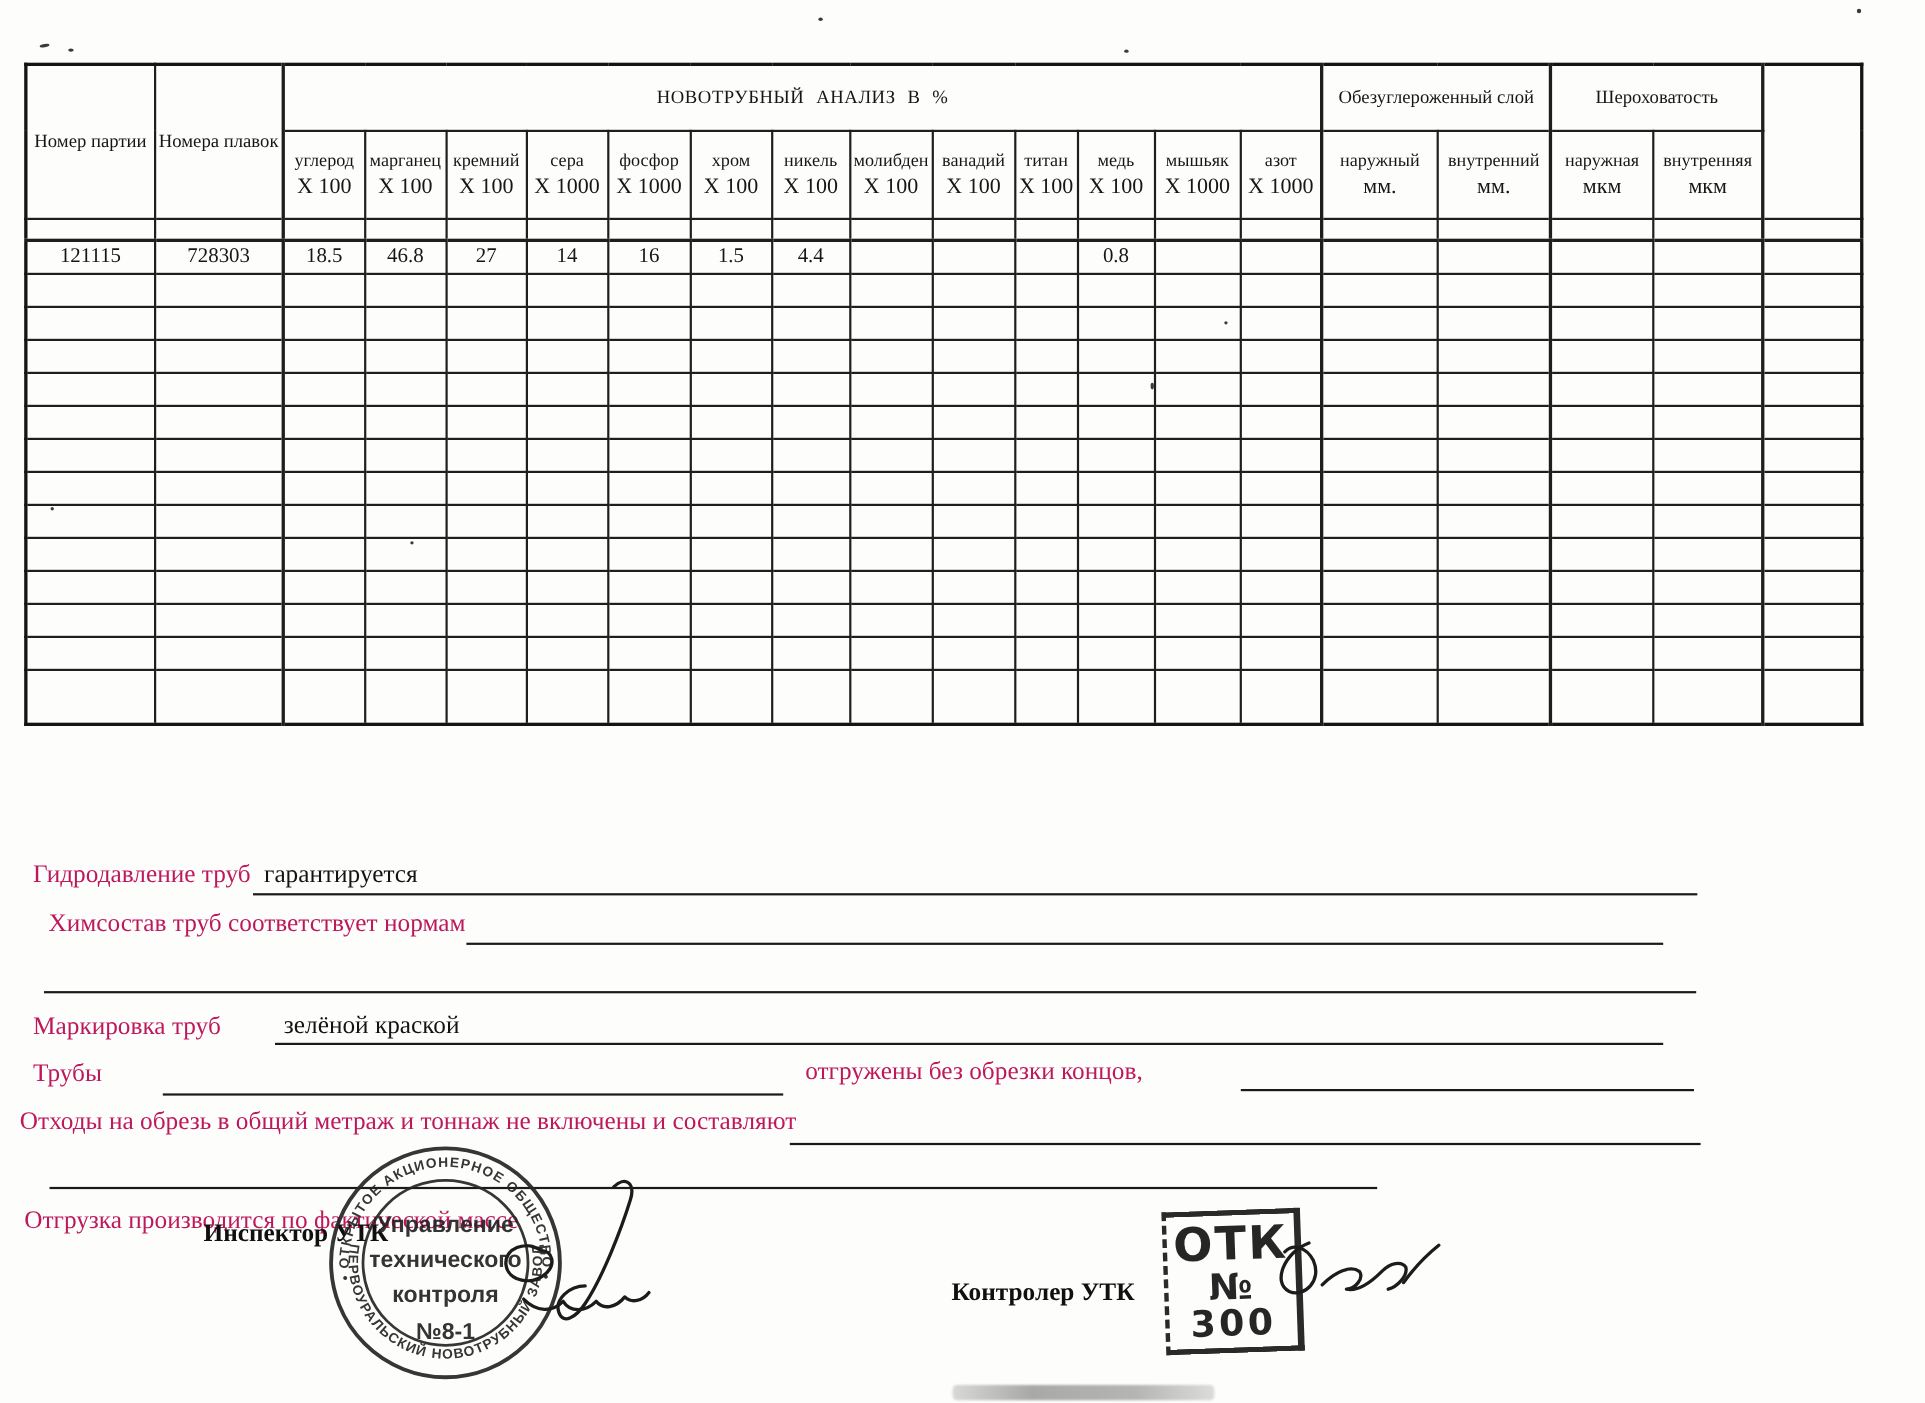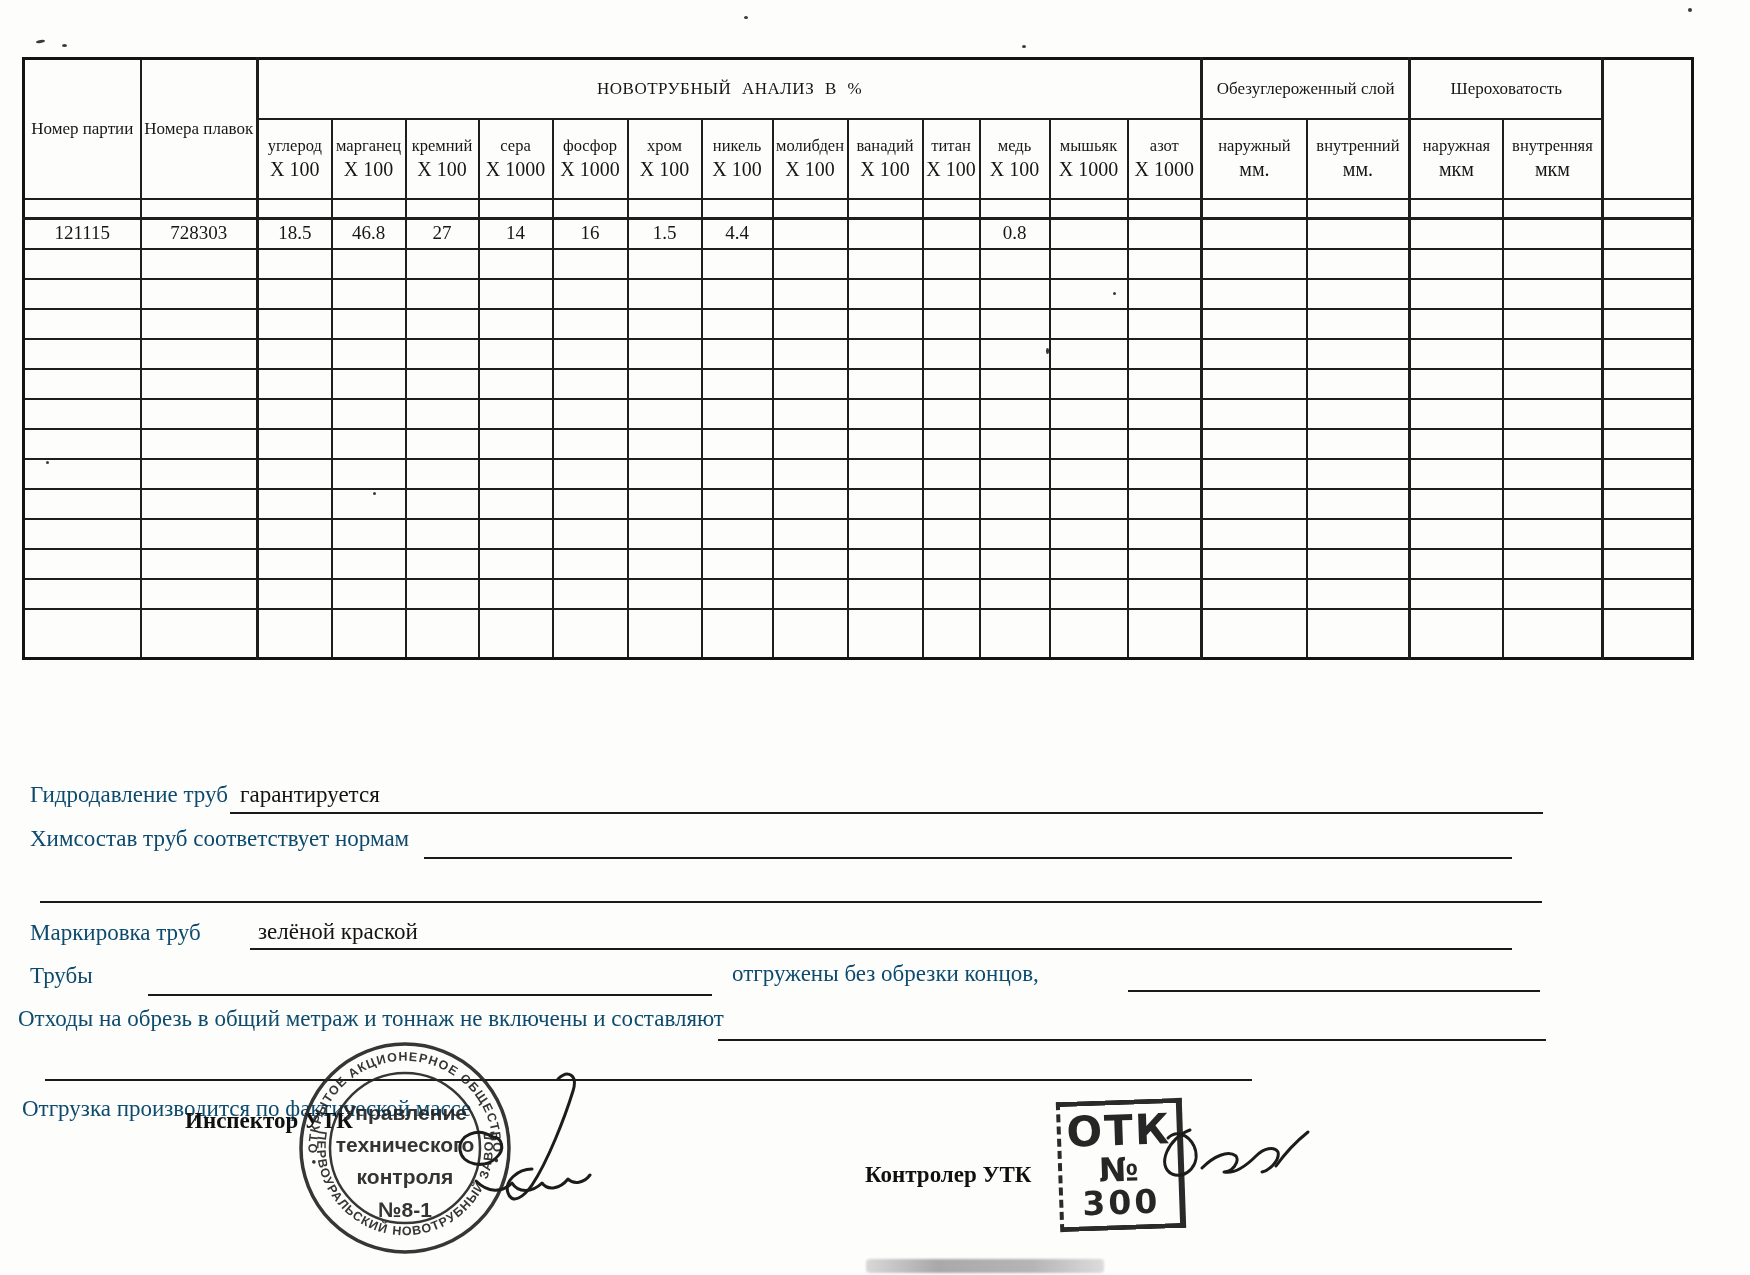--- a/index.html
+++ b/index.html
@@ -26,21 +26,21 @@
   .data-row, .empty-row { height:30px; }
   .spec-table tbody tr:last-child { height:50px; }
   .data-row td { font-size:19px; }
   .hd-big { font-size:18px; padding:0 14px; }
   .group-head { font-size:17px; word-spacing:6px; letter-spacing:0.5px; }
   .cb { border-left-width:3.5px !important; }
   .hname { font-size:16.5px; }
   .hfactor { font-size:20px; }
 
   
-  .flabel { position:absolute; font-size:23px; white-space:nowrap; color:#0c4a6e; }
+  .flabel { position:absolute; font-size:23px; white-space:nowrap; color:#be185d; }
   .fvalue { position:absolute; font-size:23px; white-space:nowrap; color:#131313; }
   .fsig   { position:absolute; font-size:23px; font-weight:bold; white-space:nowrap; color:#101010; }
   .rule   { position:absolute; height:0; border-top:2px solid #1a1a1a; }
 
   
   .round-stamp { position:absolute; left:295px; top:1038px; width:220px; height:220px; opacity:0.92; }
   .ring-text   { font-family:"Liberation Sans", sans-serif; font-size:12.5px; font-weight:bold;
                  letter-spacing:1.2px; fill:#262626; }
   .center-text { font-family:"Liberation Sans", sans-serif; font-size:21px; font-weight:bold; fill:#242424; }
 
@@ -511,21 +511,21 @@
         <td></td>
     <td class="cb"></td>
   </tr>
 </tbody>
 </table>
 
 <div class="flabel" style="left:30px; top:782px;">Гидродавление труб</div>
 <div class="fvalue" style="left:240px; top:782px;">гарантируется</div>
 <div class="rule" style="left:230px; top:812px; width:1313px;"></div>
 
-<div class="flabel" style="left:30px; top:826px;">Химсостав труб соответствует нормам</div>
+<div class="flabel" style="left:44px; top:826px;">Химсостав труб соответствует нормам</div>
 <div class="rule" style="left:424px; top:857px; width:1088px;"></div>
 
 <div class="rule" style="left:40px; top:901px; width:1502px;"></div>
 
 <div class="flabel" style="left:30px; top:920px;">Маркировка труб</div>
 <div class="fvalue" style="left:258px; top:919px;">зелёной краской</div>
 <div class="rule" style="left:250px; top:948px; width:1262px;"></div>
 
 <div class="flabel" style="left:30px; top:963px;">Трубы</div>
 <div class="rule" style="left:148px; top:994px; width:564px;"></div>

